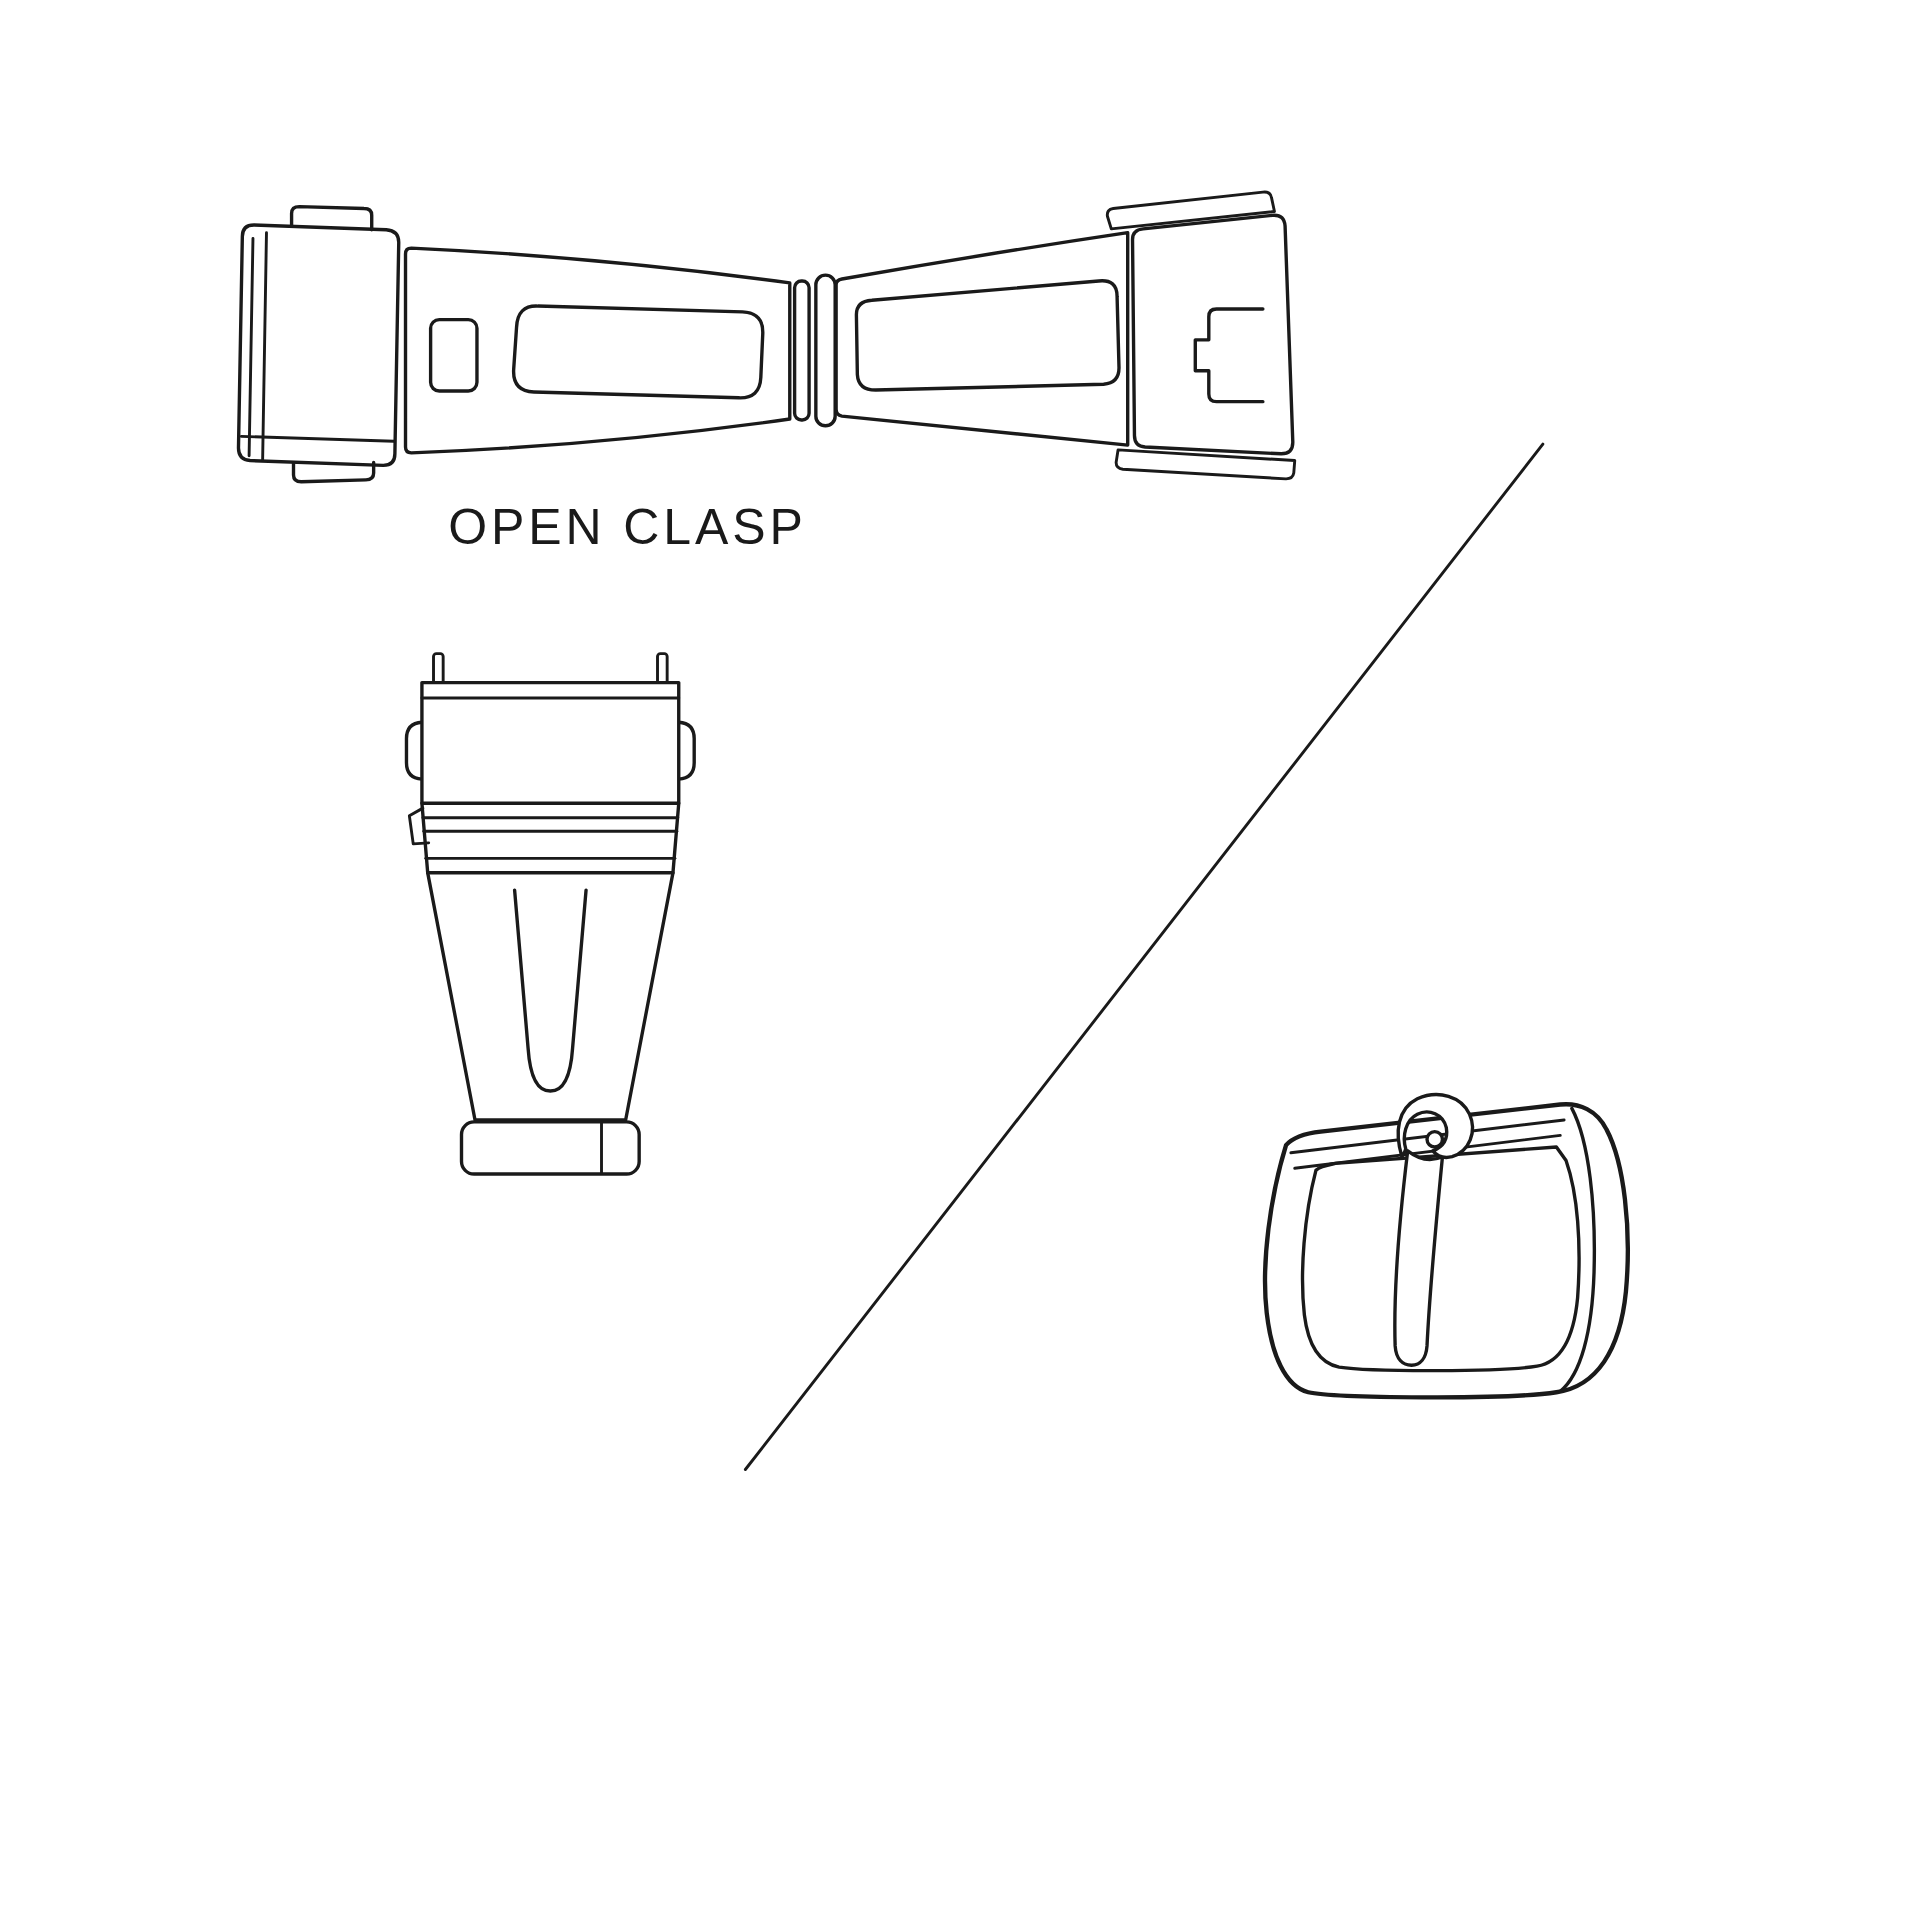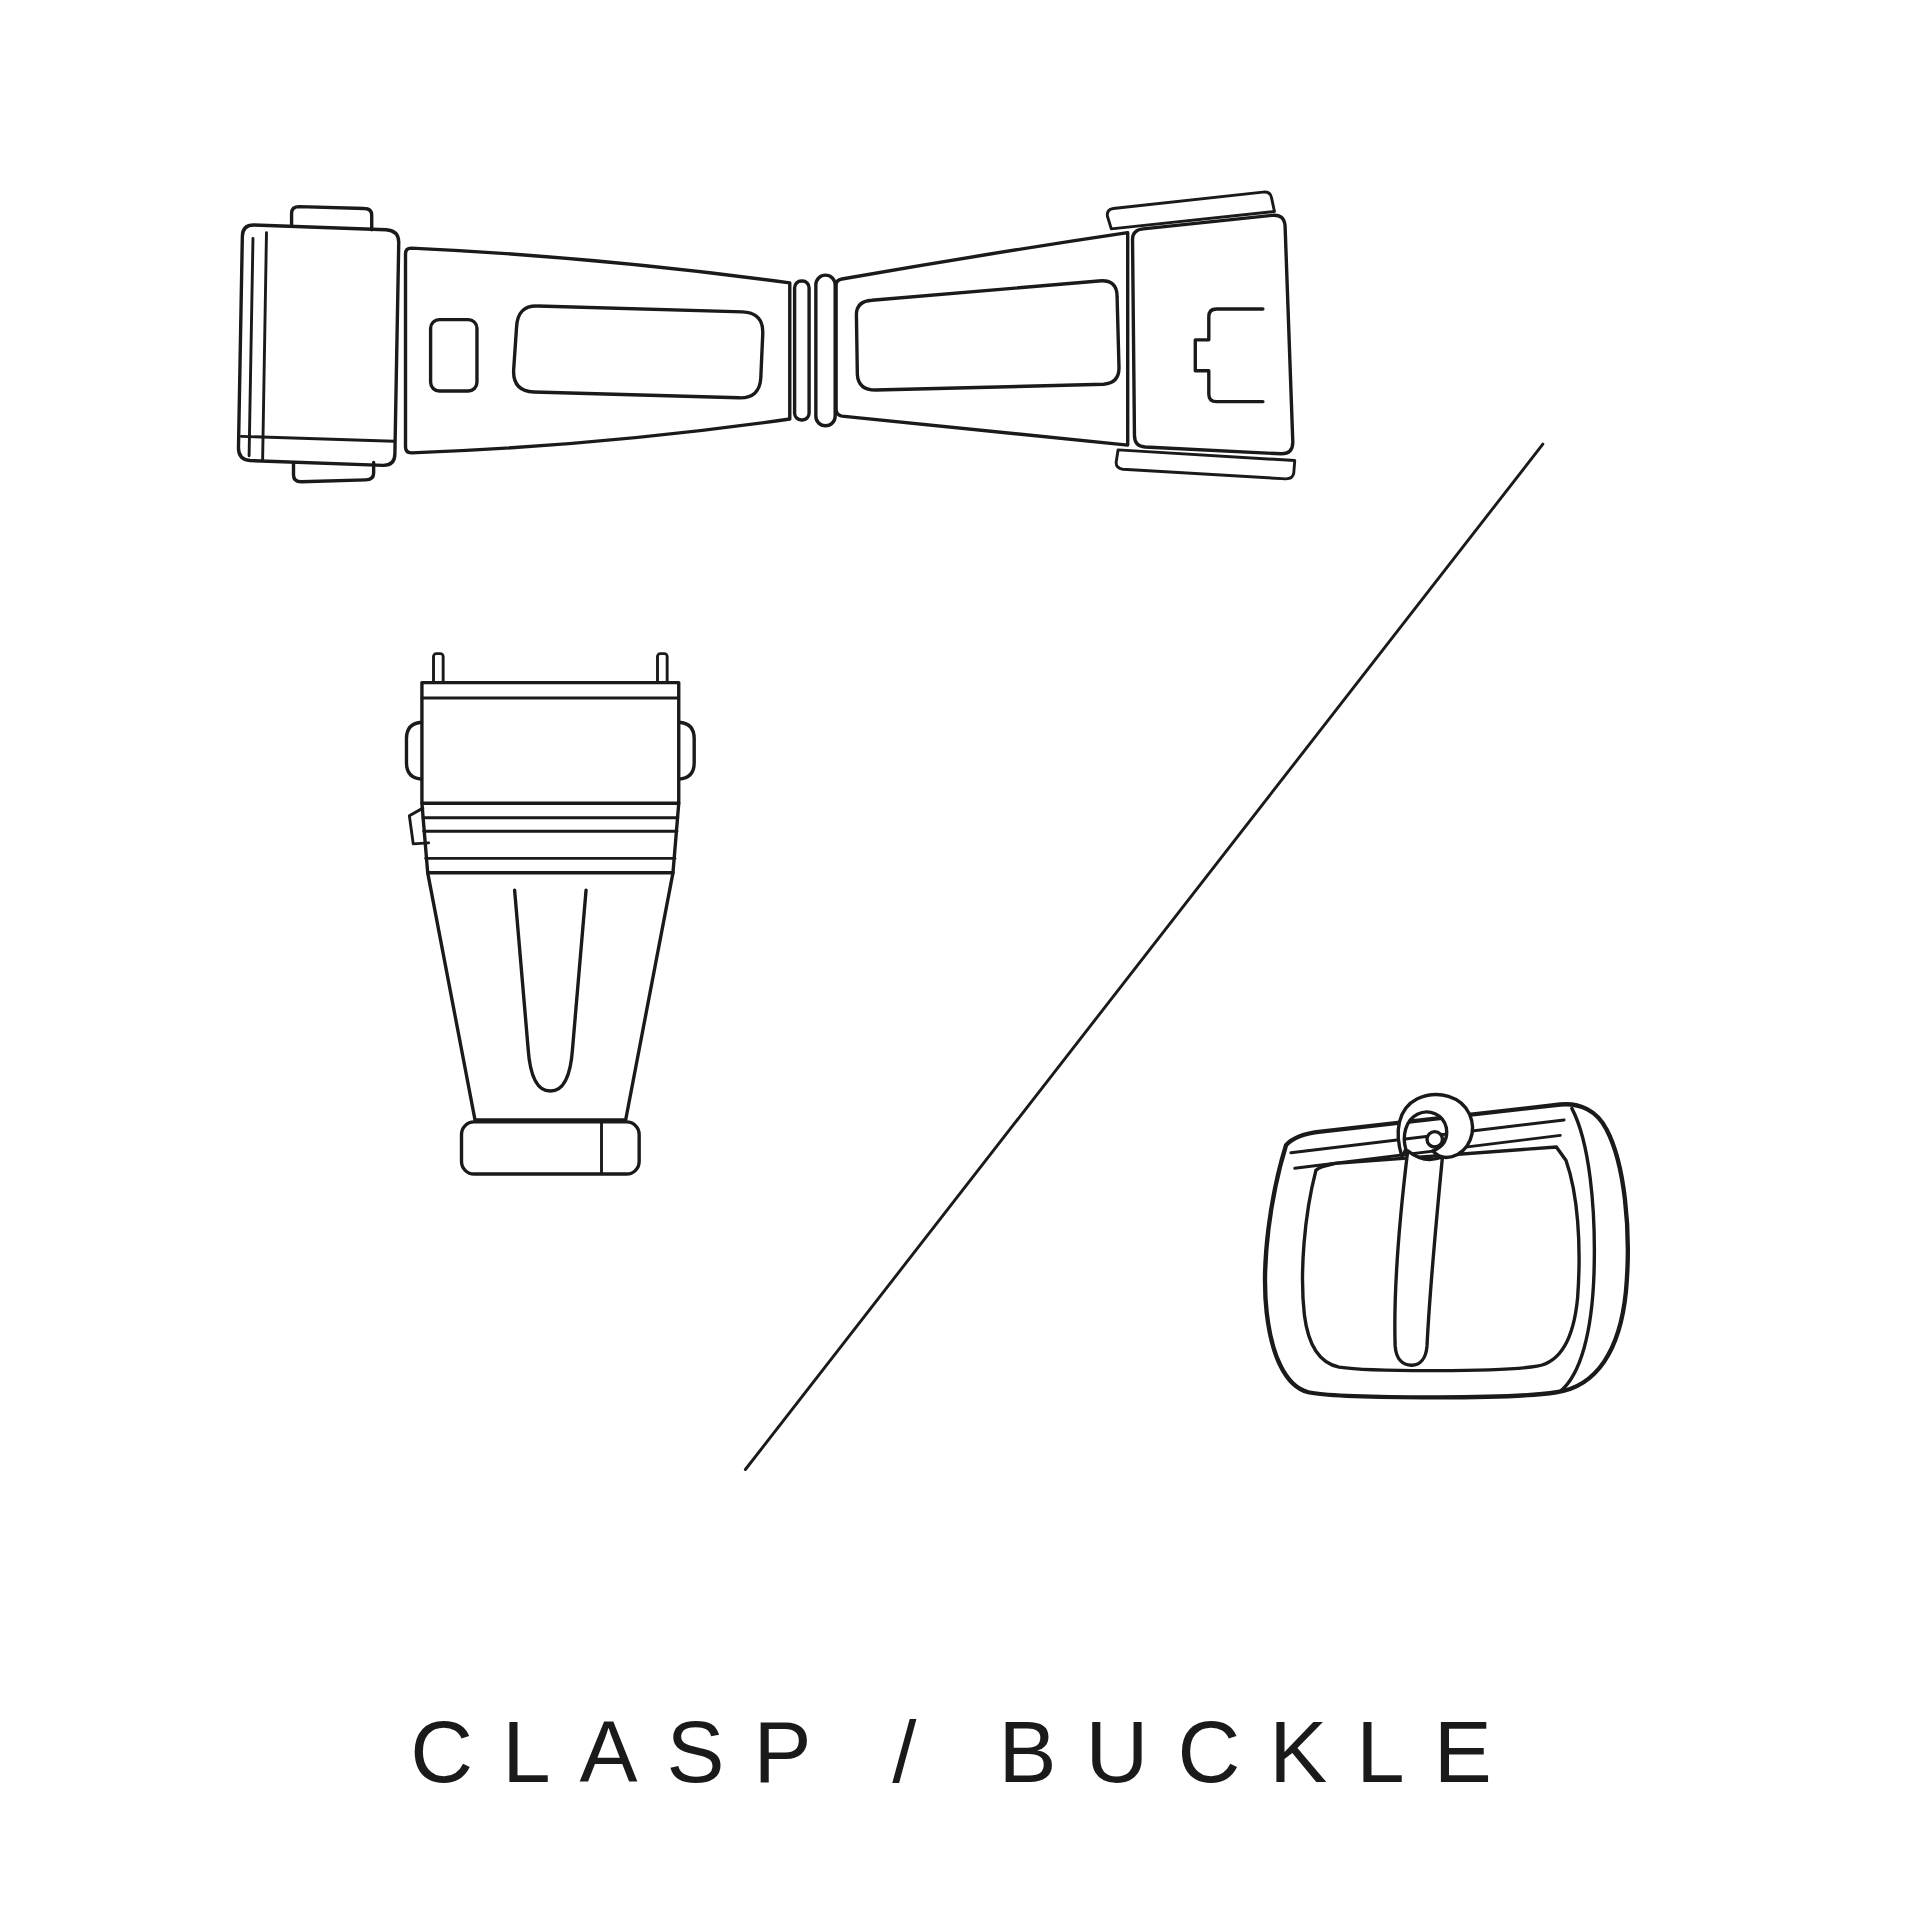--- a/index.html
+++ b/index.html
@@ -84,18 +84,18 @@
       <path class="ln" d="M1628,1148 C1646,1182 1653,1250 1651,1318 C1649,1380 1637,1424 1616,1441"></path>
       <path class="ln" d="M1363,1212 C1351,1258 1346,1318 1351,1362 C1355,1394 1367,1412 1387,1416 C1420,1421 1556,1421 1592,1415 C1616,1411 1630,1386 1634,1344 C1638,1288 1634,1236 1622,1202 L1612,1188 L1383,1205 C1373,1207 1367,1208 1363,1212 Z"></path>
       <path class="ln thin" d="M1337,1194 L1620,1160"></path>
       <path class="ln thin" d="M1341,1210 L1616,1176"></path>
       <path class="ln fill-bg" d="M1458,1192 C1450,1258 1443,1330 1445,1394 C1446,1408 1453,1414 1462,1414 C1471,1414 1477,1407 1478,1394 C1481,1332 1488,1260 1494,1198 Q1476,1206 1458,1192 Z"></path>
       <path class="ln fill-bg" d="M1452,1198 C1444,1172 1448,1148 1468,1138 C1490,1128 1514,1136 1522,1154 C1530,1172 1522,1192 1504,1198 C1496,1200 1489,1198 1484,1192 C1494,1188 1500,1180 1498,1168 C1495,1154 1480,1148 1468,1154 C1456,1160 1452,1176 1456,1190 Q1455,1194 1452,1198 Z"></path>
       <circle class="ln fill-bg" cx="1486" cy="1180" r="8"></circle>
     </g>
   </svg>
 
+  <div class="caption" style="left:338px; top:500px; width:579px;">OPEN CLASP</div>
 
 
-  <div class="big-title" style="left:193px; top:1704px; width:1545px;">CLASP / BUCKLE</div>
 
 </div>
 
 
 </body></html>

